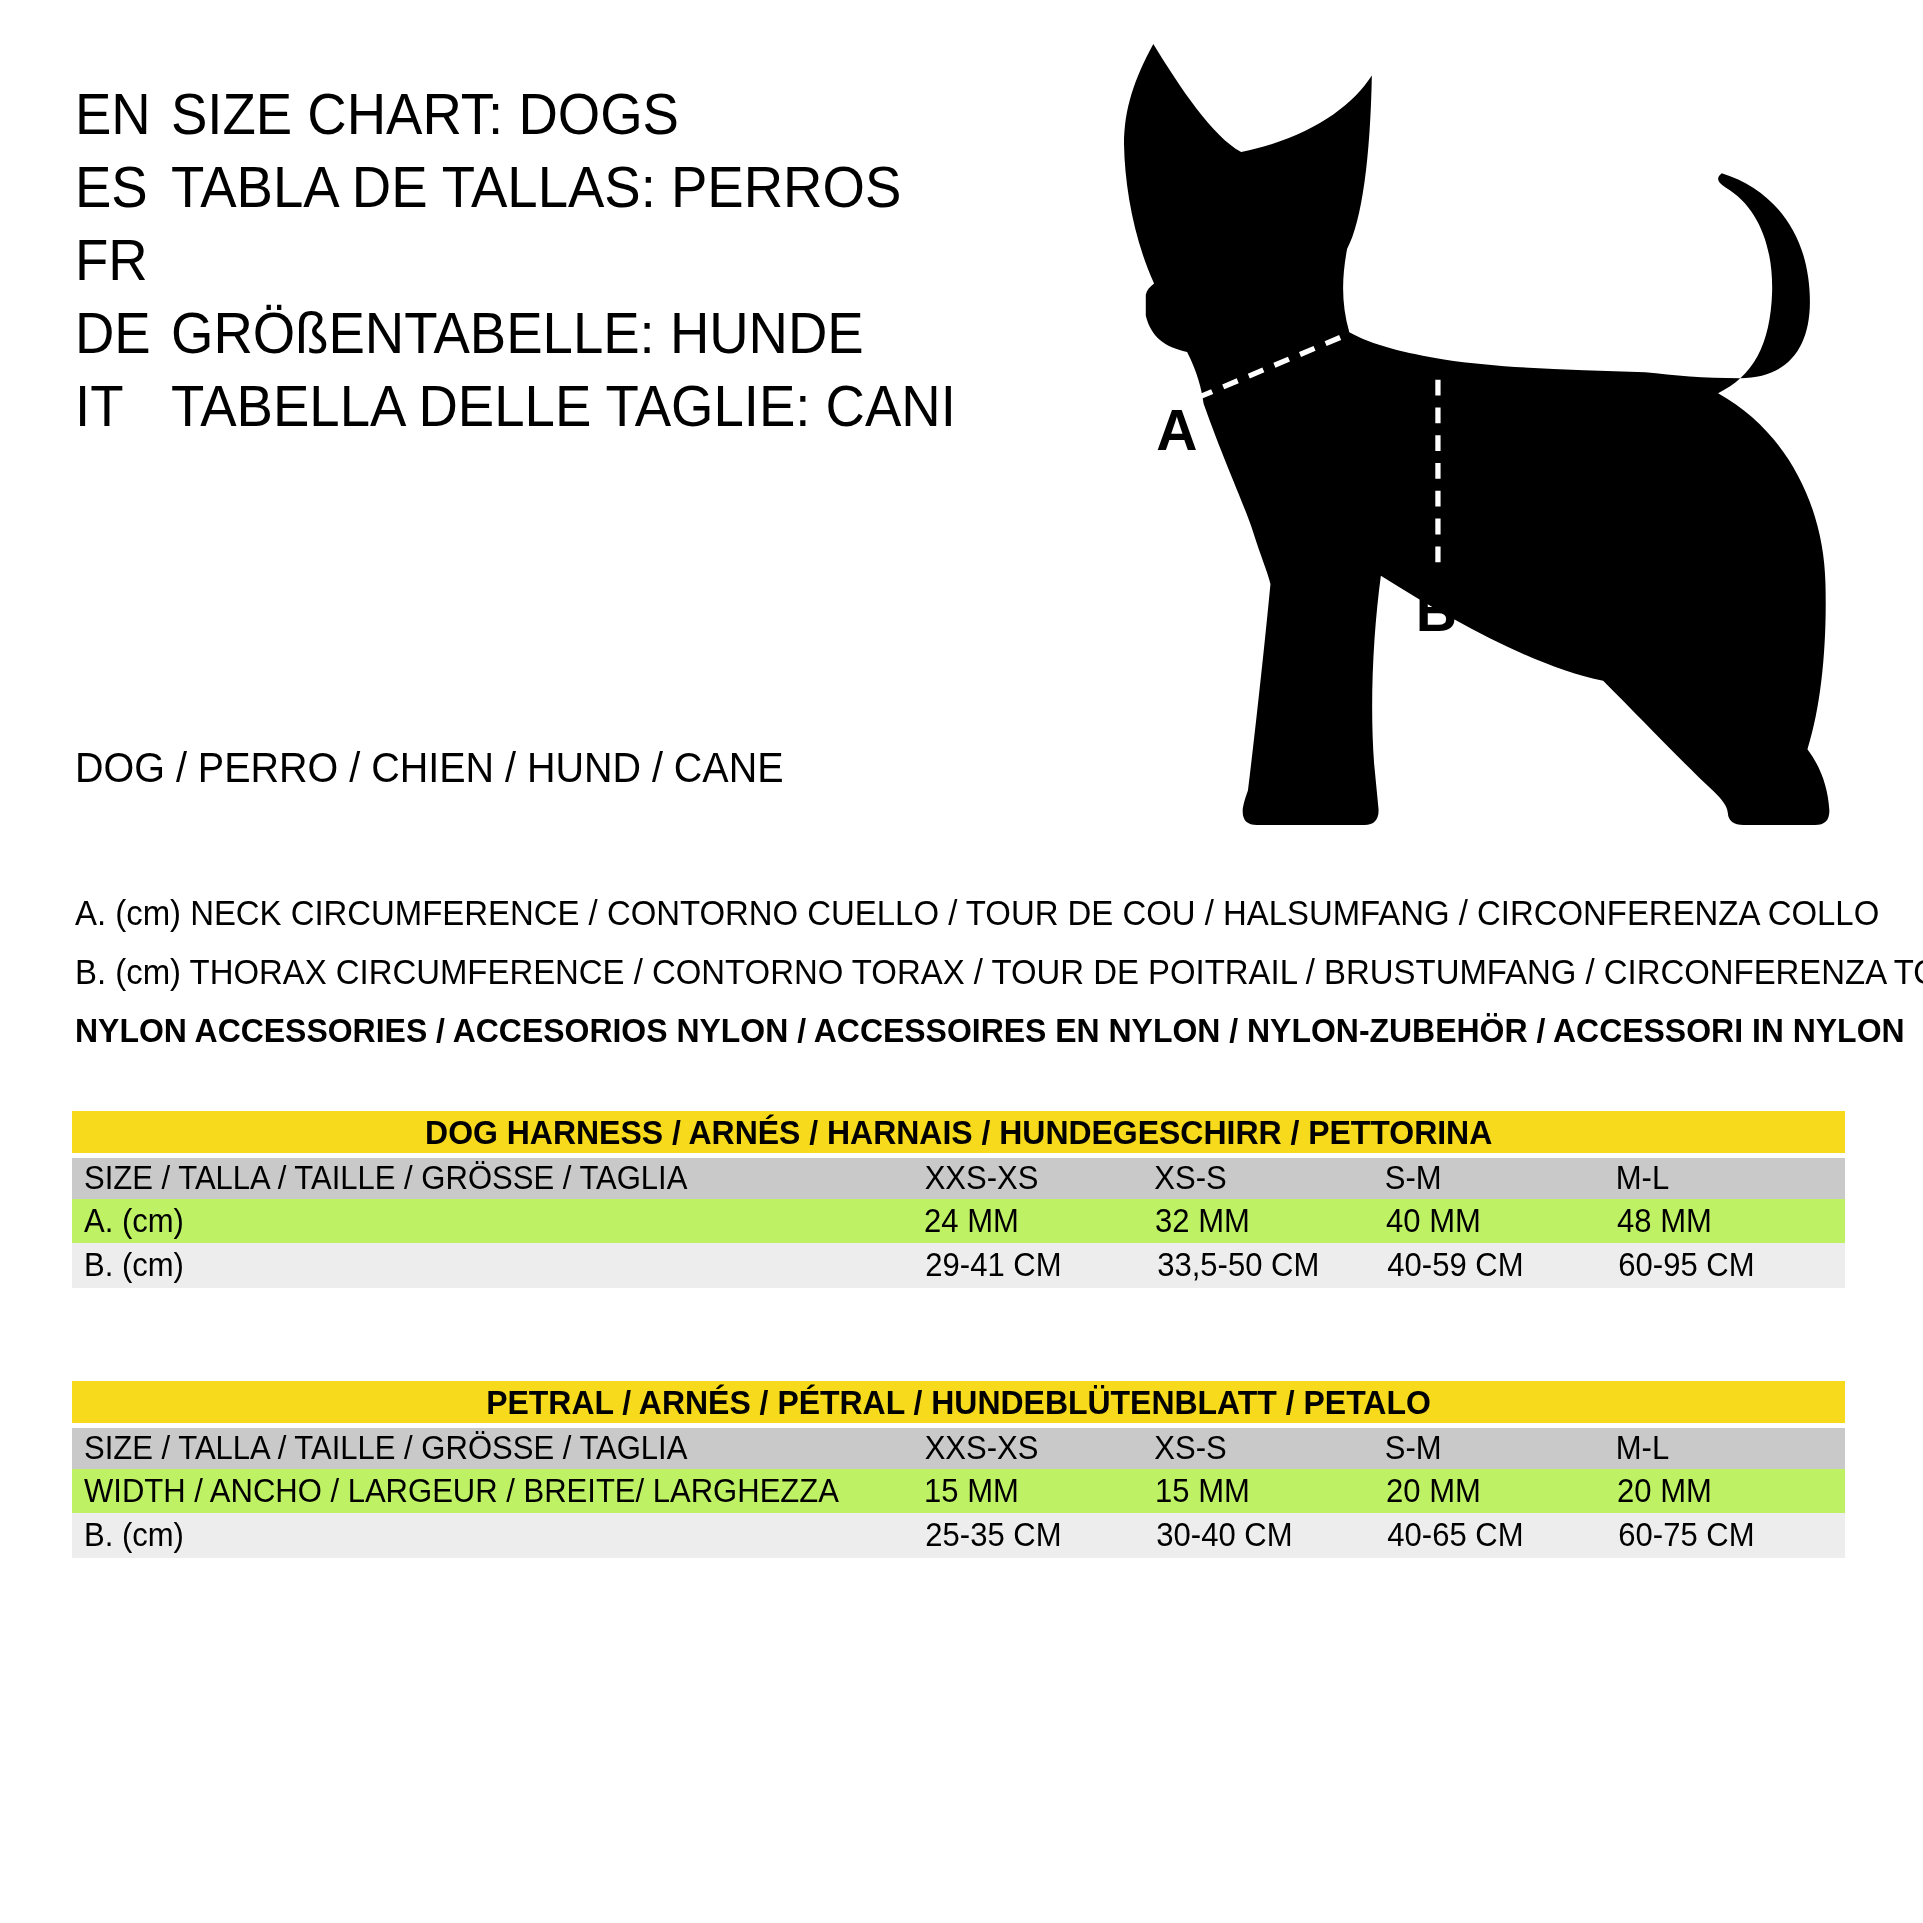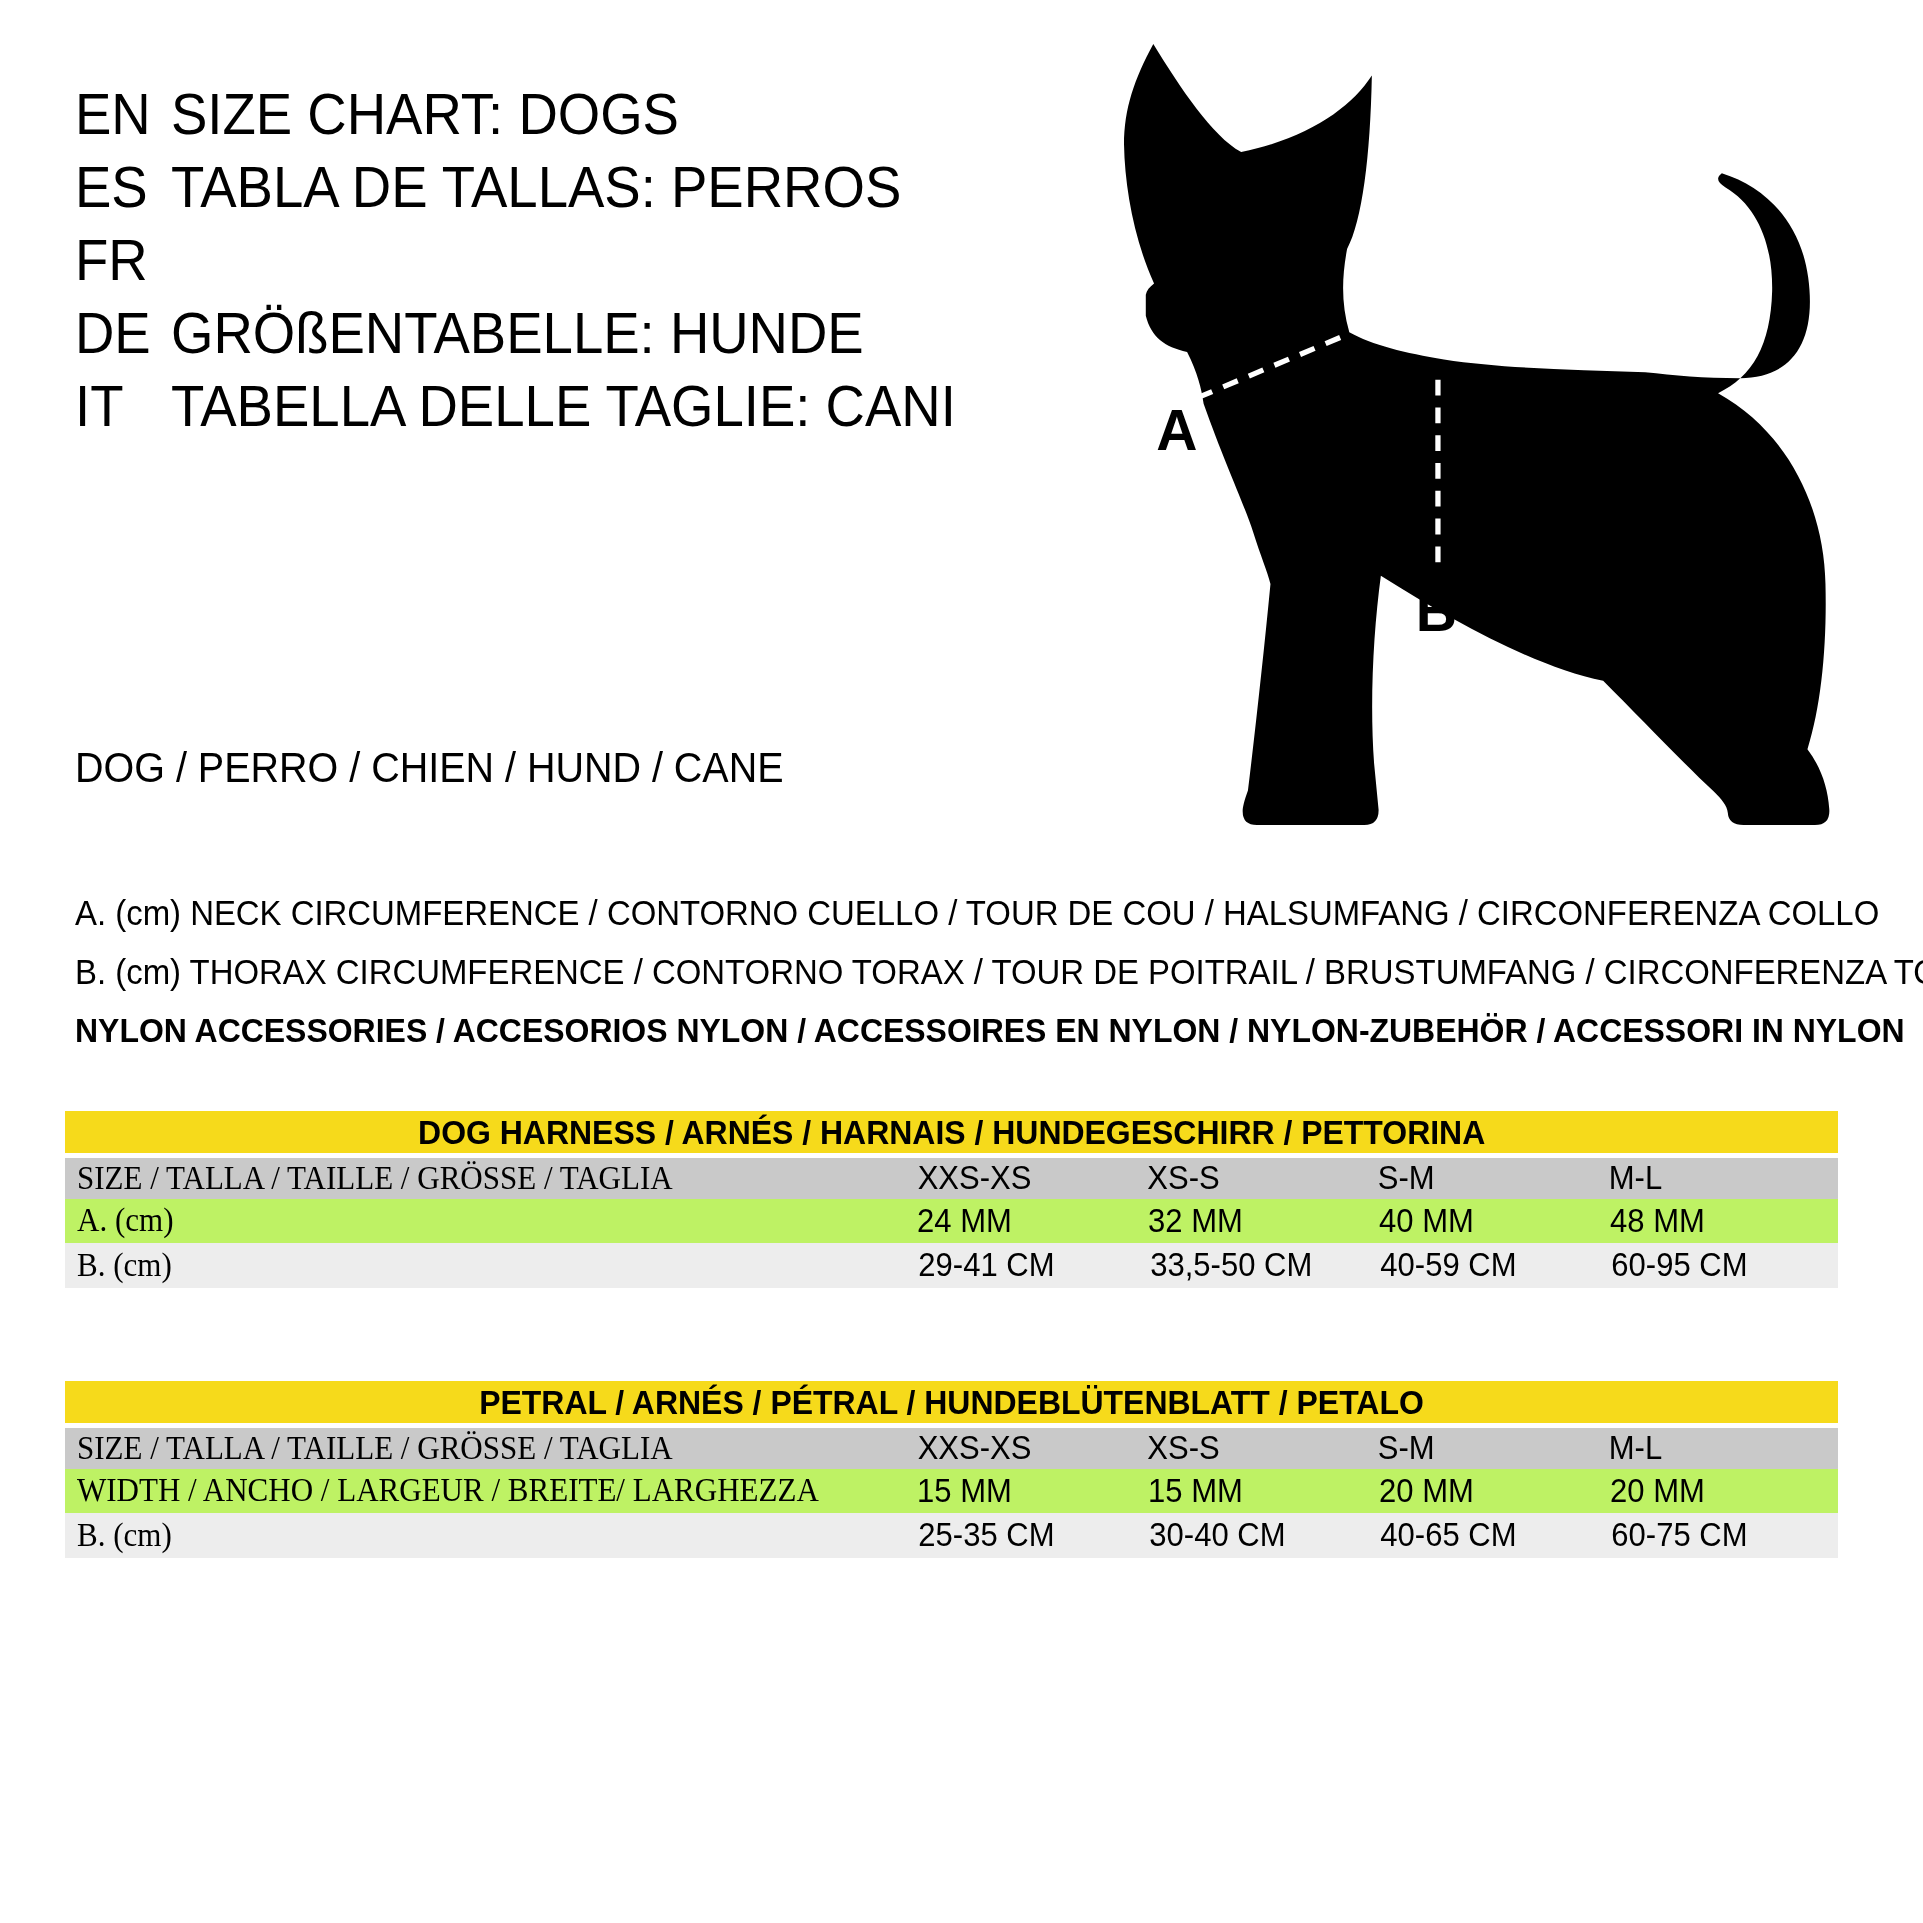--- a/index.html
+++ b/index.html
@@ -23,30 +23,30 @@
 
   
   .caption{position:absolute;left:75px;top:744px;font-size:42px;}
 
   
   .notes{position:absolute;left:75px;top:883px;}
   .note{font-size:35px;line-height:59px;height:59px;white-space:nowrap;}
   .note.bold{font-weight:bold;font-size:34px;}
 
   
-  .sizetable{position:absolute;left:65px;width:1773px;}
+  .sizetable{position:absolute;left:72px;width:1773px;}
   .t1{top:1111px;}
   .t2{top:1381px;}
   .t-header{height:42px;background:var(--yellow);display:flex;align-items:center;justify-content:center;
             font-weight:bold;font-size:34px;margin-bottom:4.5px;}
   .t-row{display:flex;align-items:center;font-size:33px;}
   .t-size{height:41px;background:var(--gray);}
   .t-data1{height:44px;background:#bef264;}
   .t-data2{height:45px;background:var(--light);}
-  .t-label{flex:0 0 849px;padding-left:12px;box-sizing:border-box;text-align:left;font-family:Liberation Serif, serif;}
+  .t-label{flex:0 0 849px;padding-left:12px;box-sizing:border-box;text-align:left;}
   .t-val{flex:1;text-align:left;}
 </style>
 </head>
 <body>
 
 <div class="canvas" style="--yellow:#F6DA1B;--gray:#C9C9C9;--light:#EDEDED;">
 
   <div class="lang-block">
     <div class="lang-row">
       <span class="lang-code"><span class="cond">EN</span></span>

